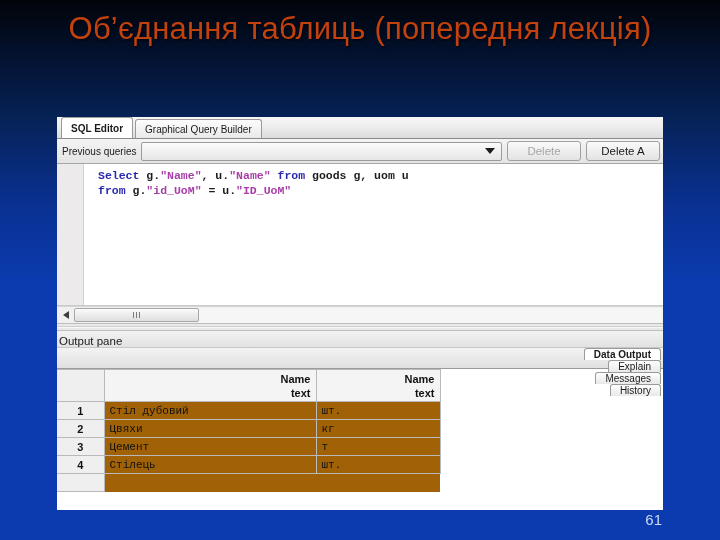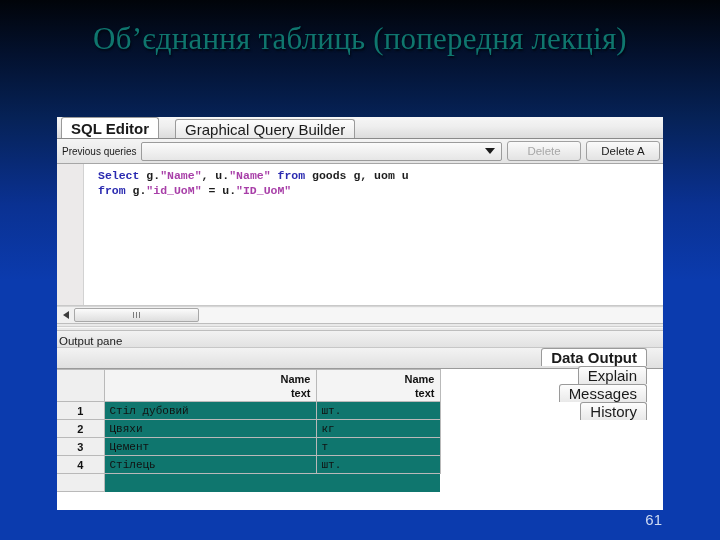--- a/index.html
+++ b/index.html
@@ -18,26 +18,26 @@
         #062257 22%,
         #0a3192 38%,
         #0b3bae 52%,
         #0b3bae 100%);
     position: relative;
   }
 
   
   #slide-title {
     position: absolute;
-    top: 18px;
+    top: 8px;
     left: 18px;
     right: 18px;
     text-align: center;
-    color: #0f766e;
-    font-family: Liberation Serif, serif;
+    color: #c2410c;
+    font-family: Liberation Sans, sans-serif;
     font-size: 31px;
     line-height: 1.38;
     font-weight: 400;
     text-shadow: 1px 2px 2px rgba(0,0,0,0.55);
     letter-spacing: 0.2px;
   }
 
   
   #app-window {
     position: absolute;
@@ -63,22 +63,22 @@
   }
   .tab {
     height: 19px;
     padding: 0 9px;
     display: flex;
     align-items: center;
     background: linear-gradient(to bottom, #fdfdfd, #e9e9e9);
     border: 1px solid #9a9a9a;
     border-bottom: none;
     border-radius: 3px 3px 0 0;
-    margin-right: 16px;
-    font-size: 15px;
+    margin-right: 2px;
+    font-size: 10px;
     color: #1a1a1a;
     white-space: nowrap;
   }
   .tab.active {
     background: #ffffff;
     font-weight: bold;
     height: 21px;
     position: relative;
     z-index: 2;
   }
@@ -232,21 +232,21 @@
     border-collapse: collapse;
     table-layout: fixed;
     font-family: "Liberation Mono", "DejaVu Sans Mono", monospace;
     font-size: 11px;
   }
   table.grid th, table.grid td {
     border: 1px solid #b9b9b9;
     padding: 1px 5px;
     height: 18px;
     vertical-align: middle;
-    background: #0f766e;
+    background: #a16207;
     color: #111;
   }
   table.grid th.rownum-head {
     width: 47px;
     background: #efefef;
     border-left: none;
   }
   table.grid td.rownum {
     width: 47px;
     background: #efefef;

